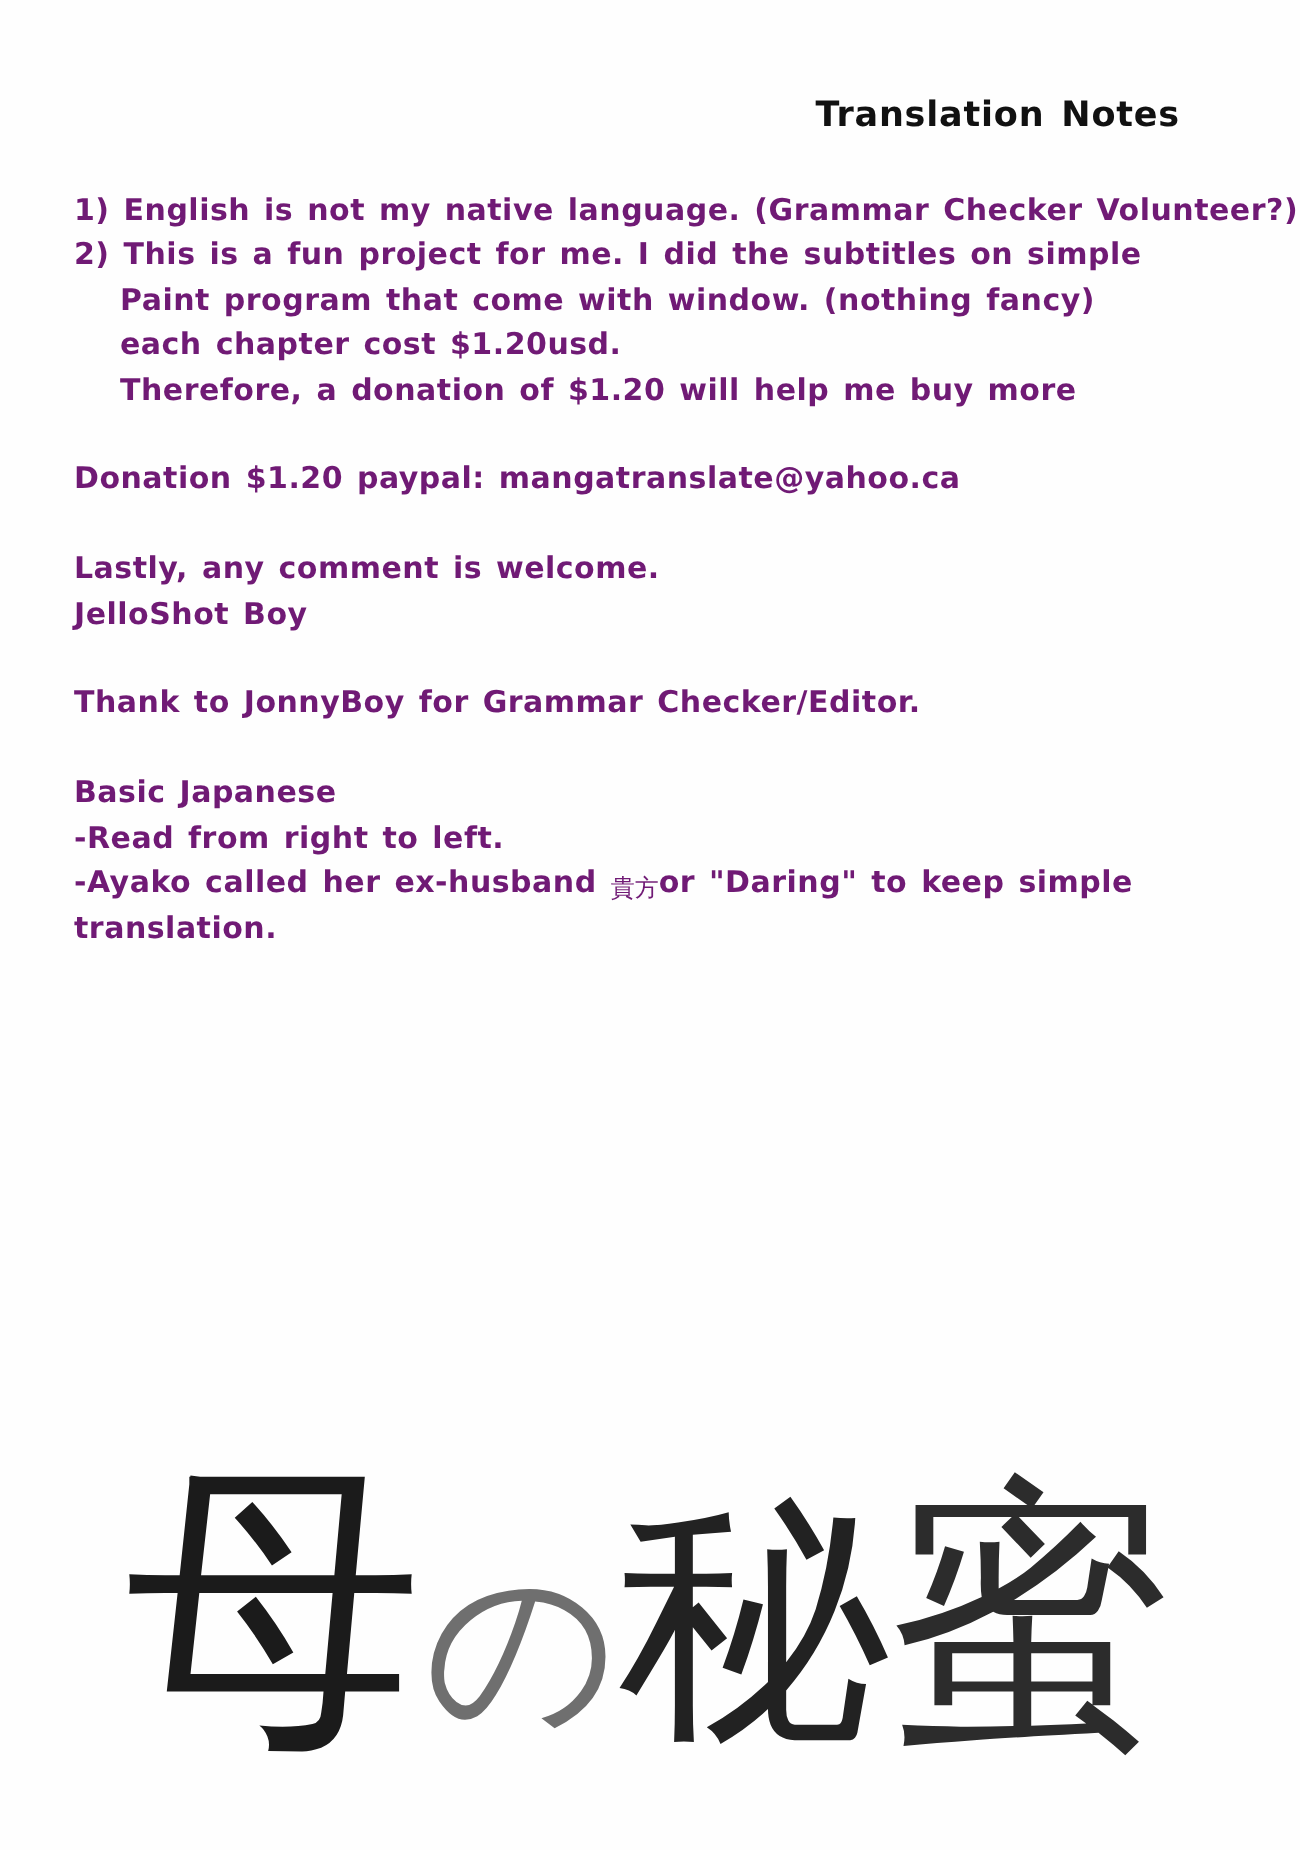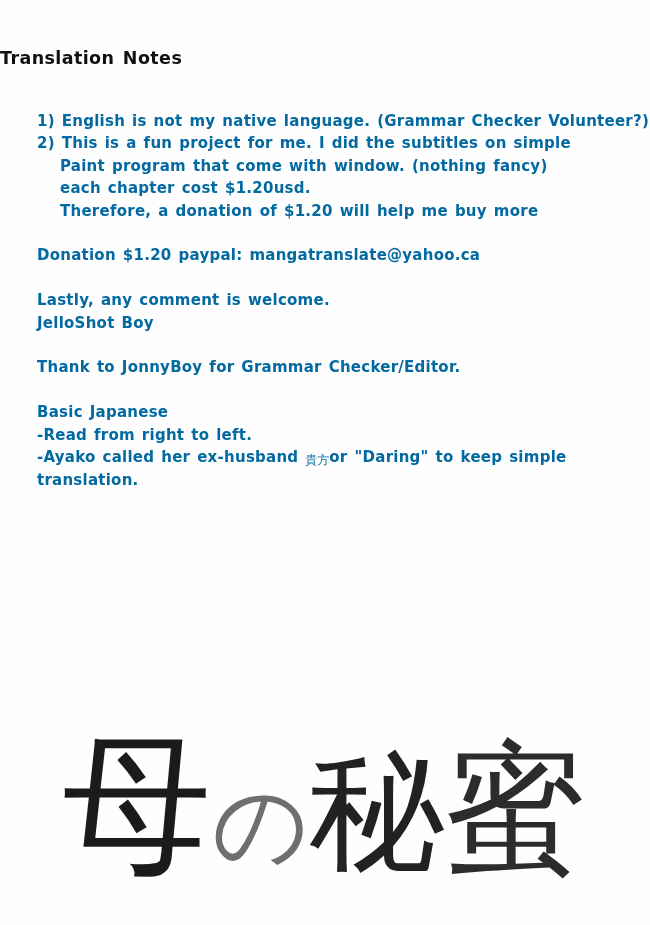--- a/index.html
+++ b/index.html
@@ -14,38 +14,38 @@
     background: #fefefe;
     overflow: hidden;
     font-family: "DejaVu Sans", "Liberation Sans", sans-serif;
     color: #151515;
   }
   .heading {
     position: absolute;
     top: 48px;
     left: 0;
     width: 590px;
-    text-align: left;
+    text-align: right;
     font-size: 17.5px;
     font-weight: 700;
     letter-spacing: 0.4px;
     word-spacing: 2px;
     color: #111111;
   }
   .notes {
     position: absolute;
-    top: 110px;
+    top: 94px;
     left: 37px;
     width: 605px;
     font-size: 15px;
     font-weight: 700;
     line-height: 22.4px;
     letter-spacing: 0.25px;
     word-spacing: 1.5px;
-    color: #0369a1;
+    color: #701a75;
     white-space: nowrap;
   }
   .line { min-height: 22.4px; }
   .line.indent { padding-left: 23px; }
   .line.blank { min-height: 22.4px; }
   .inline-kanji {
     font-family: "DejaVu Serif", "Liberation Serif", serif;
     font-weight: 400;
     font-size: 12px;
     letter-spacing: 0;

